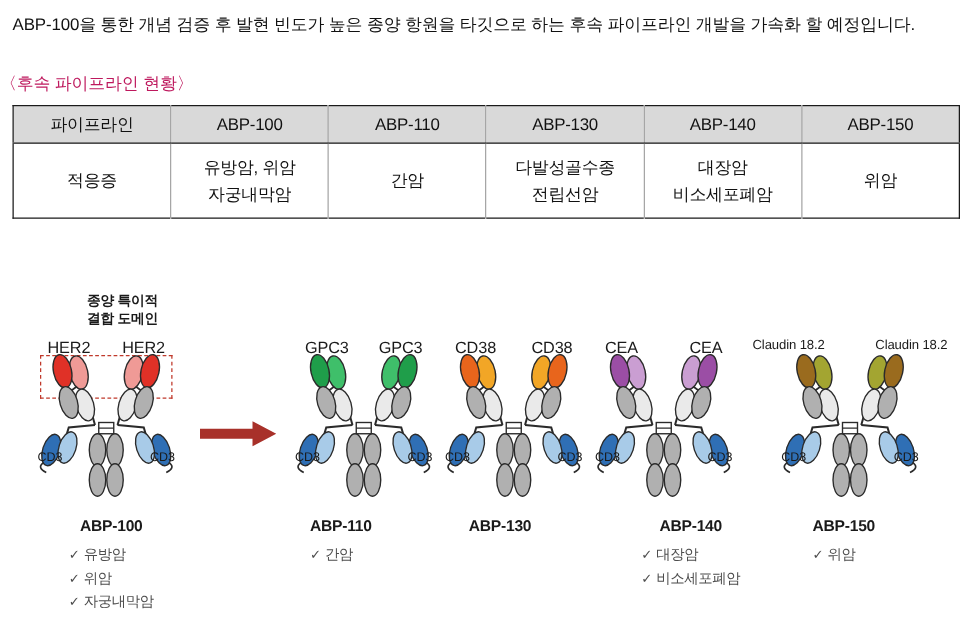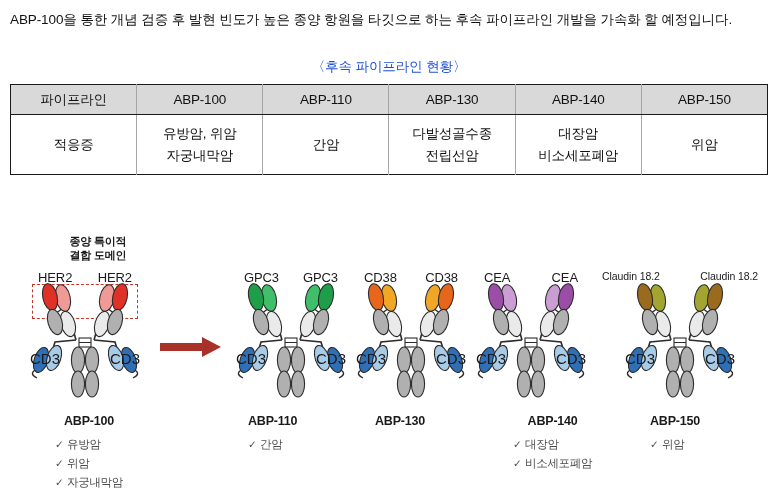--- a/index.html
+++ b/index.html
@@ -28,23 +28,22 @@
     color: #111111;
     letter-spacing: -0.1px;
   }
 
   
   #table-caption {
     position: absolute;
     left: 0;
     top: 58px;
     width: 778px;
-    text-align: center;
     font-size: 13.5px;
-    color: #1d4ed8;
+    color: #be185d;
     letter-spacing: -0.1px;
   }
 
   
   #pipeline-table {
     position: absolute;
     left: 10px;
     top: 84px;
     width: 758px;
     border-collapse: collapse;
@@ -109,24 +108,24 @@
     font-size: 13px;
     color: #1a1a1a;
     letter-spacing: -0.1px;
     white-space: nowrap;
   }
   .target-labels.wide { font-size: 10.5px; }
 
   
   .cd3-labels {
     position: absolute;
-    top: 132px;
+    top: 143px;
     display: flex;
     justify-content: space-between;
-    font-size: 15px;
+    font-size: 10px;
     color: #1a1a1a;
     white-space: nowrap;
   }
 
   .ab-svg { position: absolute; top: 64px; }
 
   
   #domain-box {
     position: absolute;
     left: 32px;

